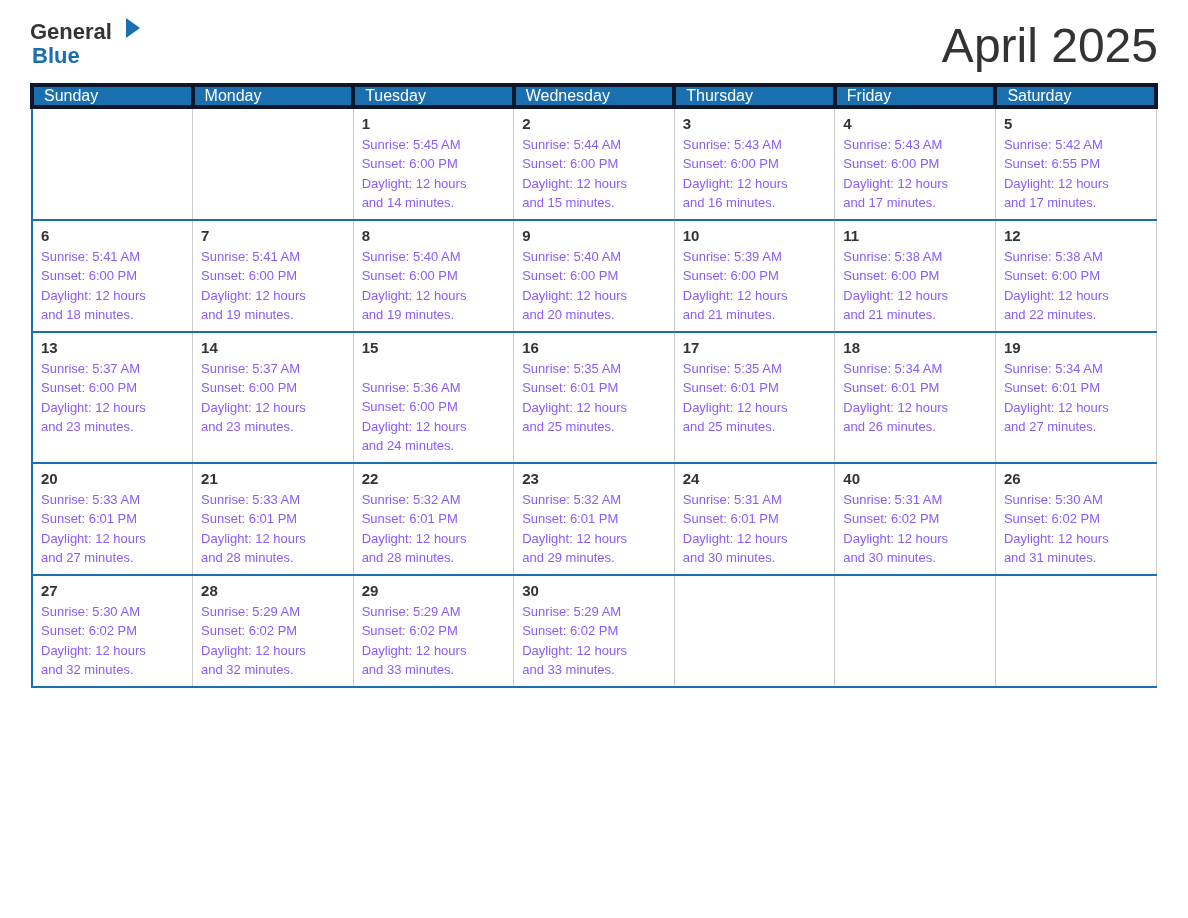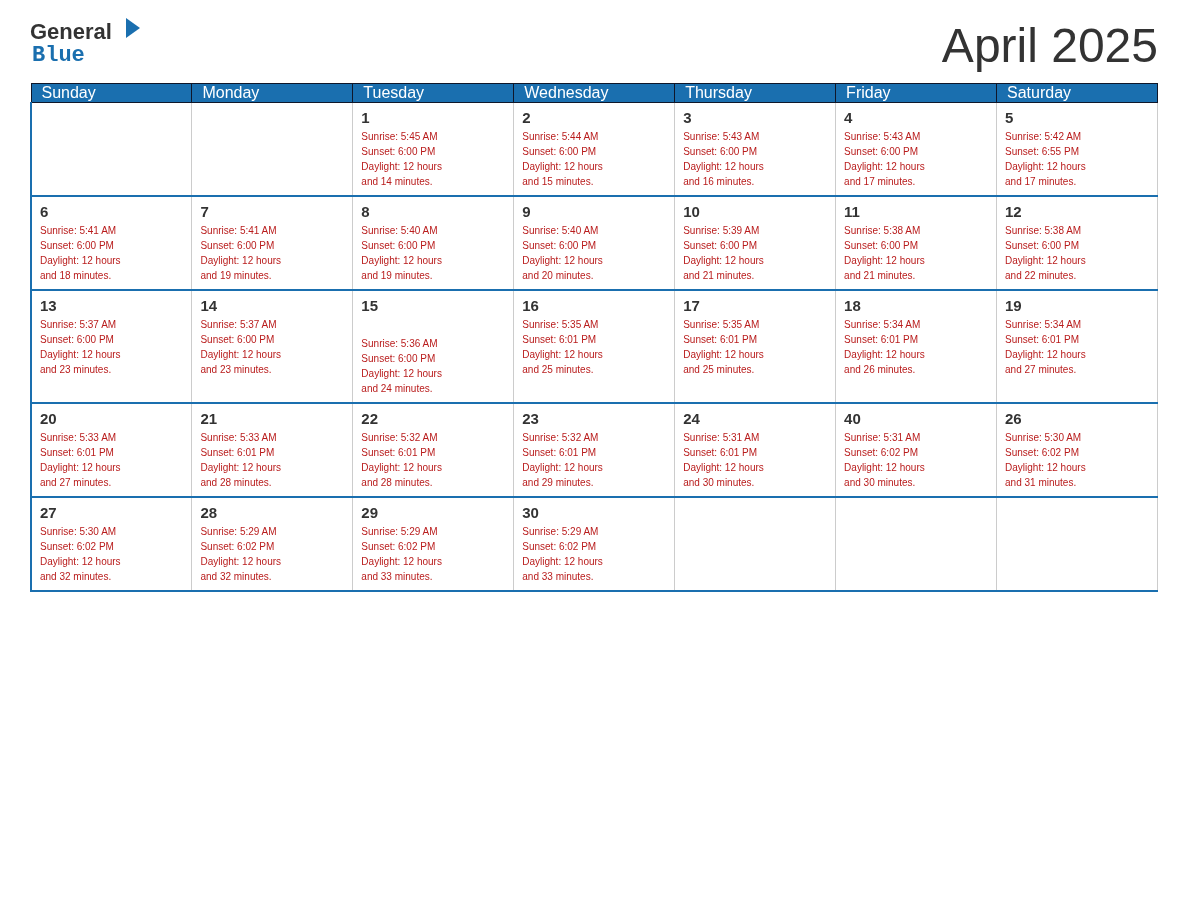--- a/index.html
+++ b/index.html
@@ -22,21 +22,20 @@
       gap: 0;
     }
     .logo-text {
       font-size: 22px;
       font-weight: bold;
       color: #333;
       line-height: 1.1;
     }
     .logo-blue {
       color: #1a6faf;
-      font-family: Liberation Mono, monospace;
     }
     .logo-arrow {
       width: 0;
       height: 0;
       border-left: 14px solid #1a6faf;
       border-top: 10px solid transparent;
       border-bottom: 10px solid transparent;
       display: inline-block;
       margin-left: 2px;
       vertical-align: middle;
@@ -61,43 +60,43 @@
       border-collapse: collapse;
       margin-top: 10px;
     }
     thead tr th {
       background-color: #1a6faf;
       color: #fff;
       font-size: 16px;
       font-weight: normal;
       padding: 0 10px;
       text-align: left;
-      border: 1px solid #0f172a;
+      border: 4px solid #0f172a;
     }
     tbody tr td {
       border: 1px solid #ccc;
       vertical-align: top;
       padding: 6px 8px;
       width: calc(100% / 7);
       min-height: 100px;
       font-size: 13px;
       color: #333;
     }
     tbody tr td:first-child {
       border-left: 2px solid #1a6faf;
     }
     .day-num {
       font-size: 15px;
       font-weight: bold;
       color: #333;
       margin-bottom: 3px;
     }
     .day-info {
-      font-size: 10px;
-      color: #b91c1c;
+      font-size: 13px;
+      color: #8b5cf6;
       line-height: 1.5;
     }
     .empty-cell {
       background: #fff;
     }
     tbody tr {
       border-bottom: 2px solid #1a6faf;
     }
   </style>
 </head>

